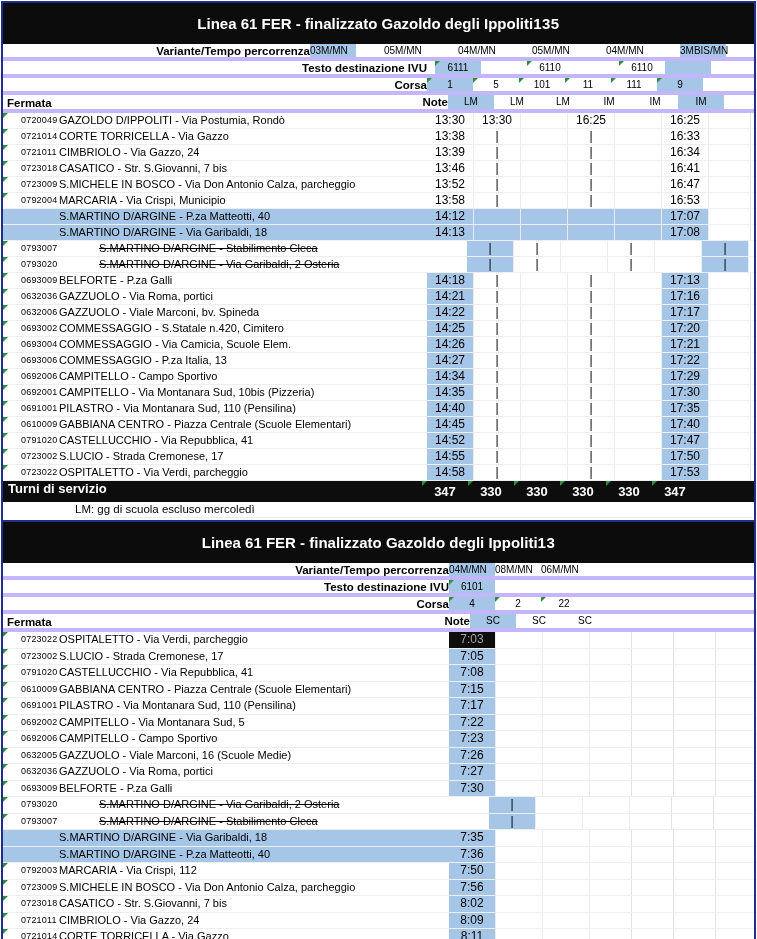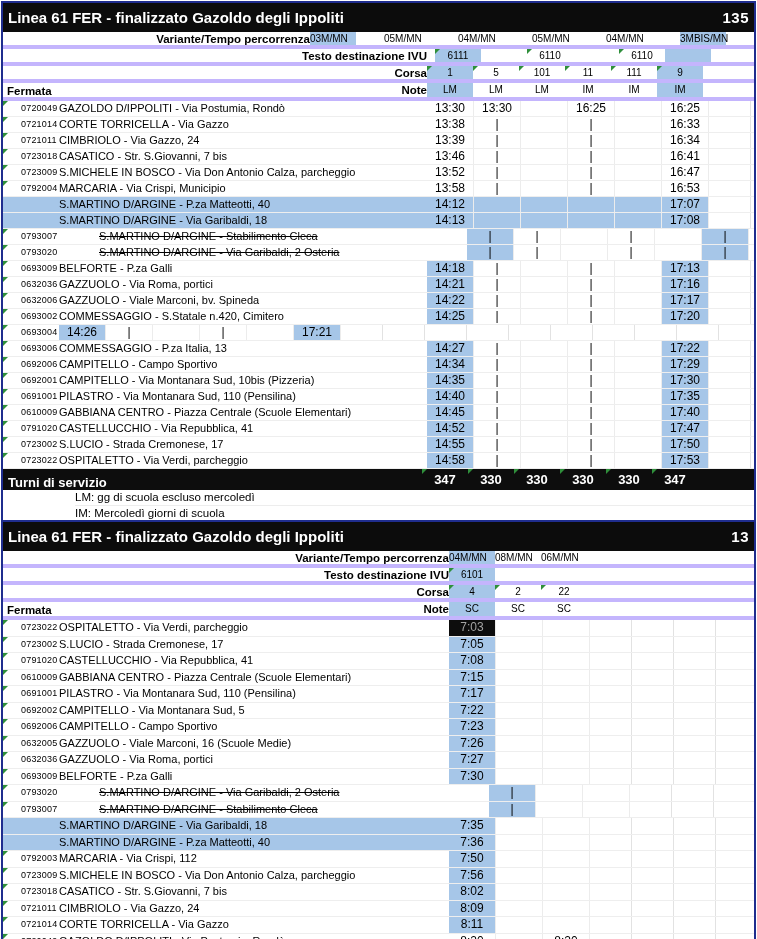--- a/index.html
+++ b/index.html
@@ -2,47 +2,47 @@
 <html><head>
 <meta charset="utf-8">
 <style>
   html,body{margin:0;padding:0;background:#fff;}
   body{width:757px;height:939px;position:relative;overflow:hidden;
        font-family:"Liberation Sans","DejaVu Sans",sans-serif;color:#000;}
   .ttable{position:absolute;left:1px;width:751px;border:2px solid #1f2d8e;border-top:none;background:#fff;}
   .t0{top:1px;}
   .t1{top:520px;border-bottom-width:3px;}
   .titlebar{background:#0c0c0c;color:#fff;height:21px;display:flex;align-items:center;
-            justify-content:space-between;padding:4px 5px;font-weight:bold;font-size:15px;
+            justify-content:center;padding:10px 5px;font-weight:bold;font-size:15px;
             border-top:2px solid #1f2d8e;}
   .titlebar .pagenum{font-size:15px;letter-spacing:.5px;}
   .hrow{display:flex;align-items:center;height:13px;font-size:10px;position:relative;
         border-bottom:4px solid #c4b5fd;}
   .hrow .hlabel{font-weight:bold;font-size:11.5px;text-align:right;white-space:nowrap;}
   .t0 .hlabel{width:424px;}
   .t1 .hlabel{width:446px;}
   .hcell{width:46px;flex:0 0 46px;text-align:center;position:relative;height:100%;
          line-height:13px;white-space:nowrap;}
   .hcell.var{text-align:left;overflow:visible;}
-  .noterow{height:14px;}
+  .noterow{height:14px;padding-left:21px;}
   .fermata{position:absolute;left:4px;bottom:0;font-weight:bold;font-size:11.5px;}
   .row{display:flex;height:15px;line-height:15px;border-bottom:1px solid #eeeeee;position:relative;}
   .t1 .row{height:15.5px;line-height:15.5px;}
   .codecell{width:56px;flex:0 0 56px;font-size:9px;position:relative;padding-left:18px;
             box-sizing:border-box;letter-spacing:.2px;}
   .namecell{flex:0 0 368px;width:368px;font-size:11px;white-space:nowrap;overflow:hidden;}
   .t1 .namecell{flex-basis:390px;width:390px;}
   .tcell{width:46px;flex:0 0 46px;text-align:center;font-size:12px;border-right:1px solid #ececec;}
   .filler{flex:1 1 auto;background-image:repeating-linear-gradient(to right,transparent 0,transparent 41px,#e2e2e2 41px,#e2e2e2 42px);}
   .blue{background:#a6c6e8;}
   .sel{background:#0d0d0d;color:#a3a3a3;}
   .strike .namecell{text-decoration:line-through;margin-left:40px;}
   .tri::before{content:'';position:absolute;top:0;left:0;width:0;height:0;
                border-top:5px solid #2f8f3b;border-right:5px solid transparent;}
-  .turni{display:flex;align-items:flex-end;background:#0d0d0d;color:#fff;height:21px;}
+  .turni{display:flex;align-items:flex-start;background:#0d0d0d;color:#fff;height:21px;}
   .t1 .turni{height:23px;}
   .turni .tlabel{font-weight:bold;font-size:13px;padding-left:5px;}
   .t0 .turni .tlabel{width:419px;box-sizing:border-box;}
   .t1 .turni .tlabel{width:441px;box-sizing:border-box;}
   .turni .tval{width:46px;flex:0 0 46px;text-align:center;font-weight:bold;font-size:13px;
                position:relative;height:100%;line-height:21px;}
   .legend{font-size:11.5px;padding-left:72px;}
   .legend .lline{height:15px;line-height:15px;border-bottom:1px solid #ededed;}
   .legend .lline:last-child{border-bottom:none;}
 </style>
@@ -253,20 +253,21 @@
         <div class="tcell blue">14:25</div>
         <div class="tcell">|</div>
         <div class="tcell"></div>
         <div class="tcell">|</div>
         <div class="tcell"></div>
         <div class="tcell blue">17:20</div>
         <div class="filler"></div>
       </div>
       <div class="row">
         <div class="codecell tri">0693004</div>
+        <div class="namecell">COMMESSAGGIO - Via Camicia, Scuole Elem.</div>
         <div class="tcell blue">14:26</div>
         <div class="tcell">|</div>
         <div class="tcell"></div>
         <div class="tcell">|</div>
         <div class="tcell"></div>
         <div class="tcell blue">17:21</div>
         <div class="filler"></div>
       </div>
       <div class="row">
         <div class="codecell tri">0693006</div>

